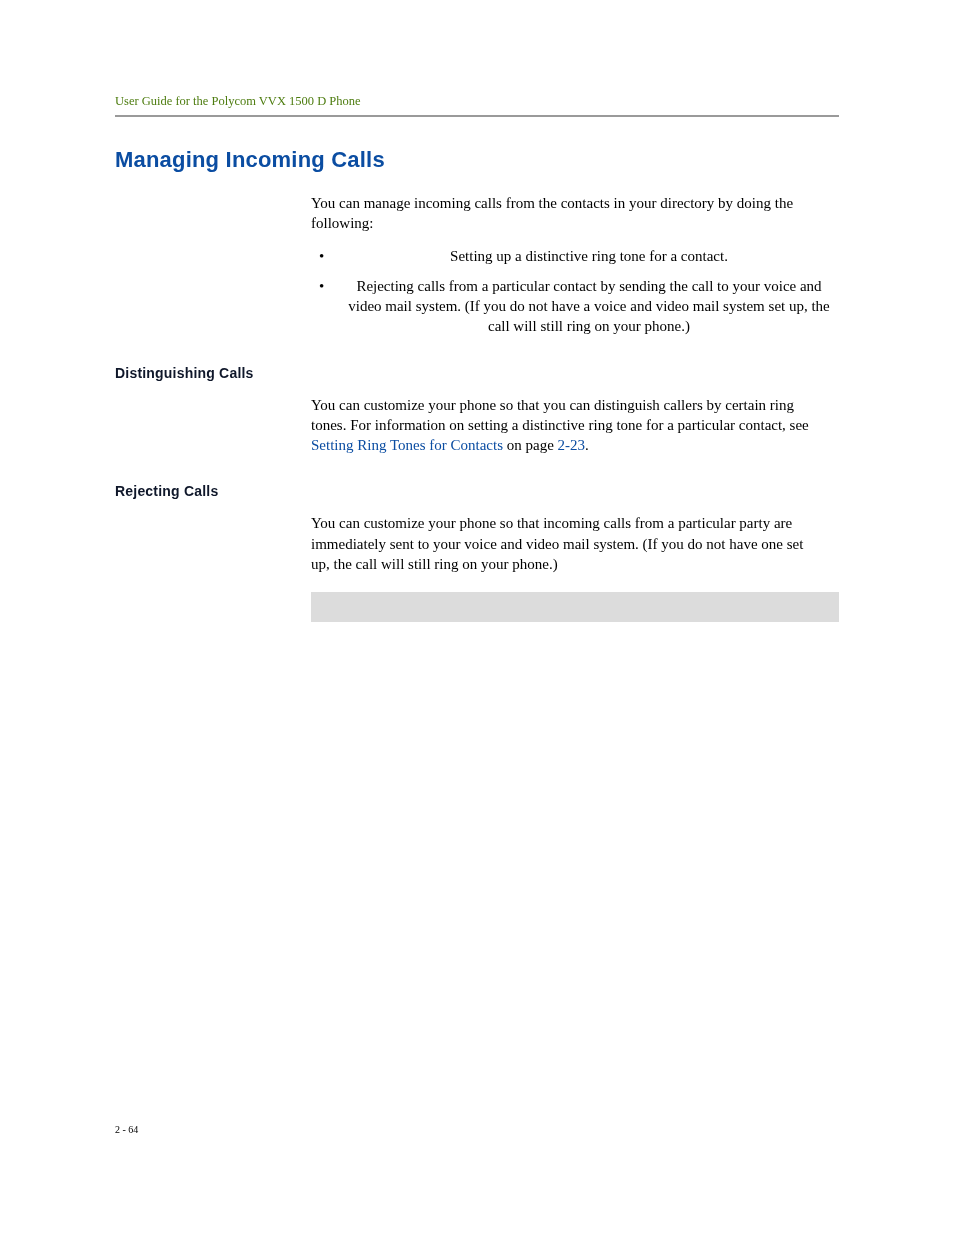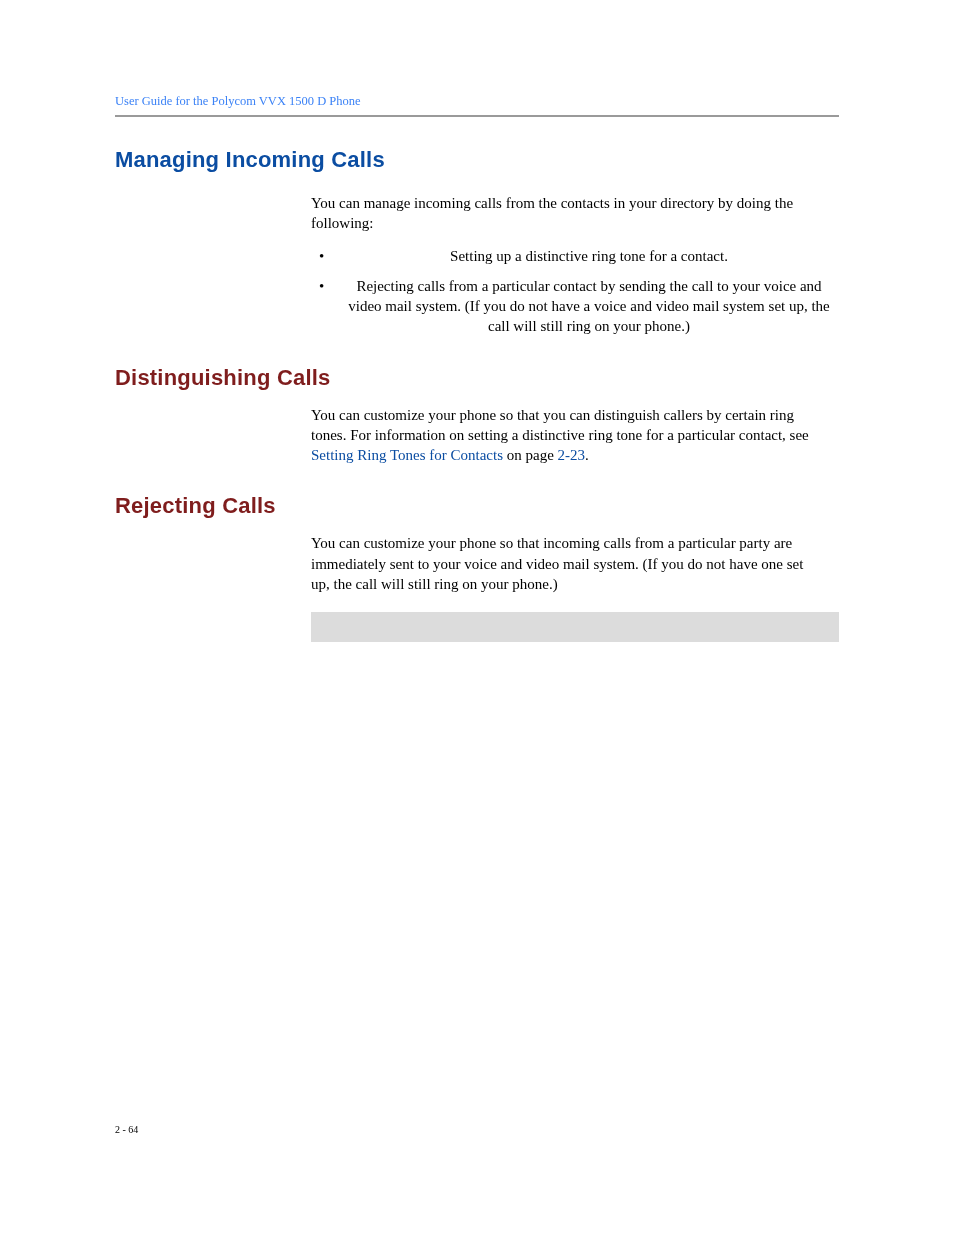--- a/index.html
+++ b/index.html
@@ -11,41 +11,41 @@
     width: 954px;
     height: 1235px;
     position: relative;
   }
   .page {
     padding: 94px 115px 0 115px;
     box-sizing: border-box;
   }
   .running-header {
     font-size: 12.5px;
-    color: #3b82f6;
+    color: #4d7c0f;
     margin-bottom: 6px;
   }
   .header-rule {
     border: none;
     border-top: 2px solid #9a9a9a;
     margin: 0 0 30px 0;
   }
   .h1 {
     font-family: Futura, "Trebuchet MS", "Gill Sans", "Segoe UI", Arial, sans-serif;
     font-weight: 600;
     font-size: 22px;
     color: #0b4da2;
     margin: 0 0 20px 0;
     letter-spacing: 0.2px;
   }
   .h2 {
     font-family: Futura, "Trebuchet MS", "Gill Sans", "Segoe UI", Arial, sans-serif;
     font-weight: 600;
-    font-size: 22px;
-    color: #7f1d1d;
+    font-size: 14px;
+    color: #0f172a;
     margin: 28px 0 14px 0;
     letter-spacing: 0.2px;
   }
   .body-indent {
     margin-left: 196px;
   }
   .para {
     font-size: 15px;
     line-height: 1.35;
     margin: 0 16px 12px 0;

